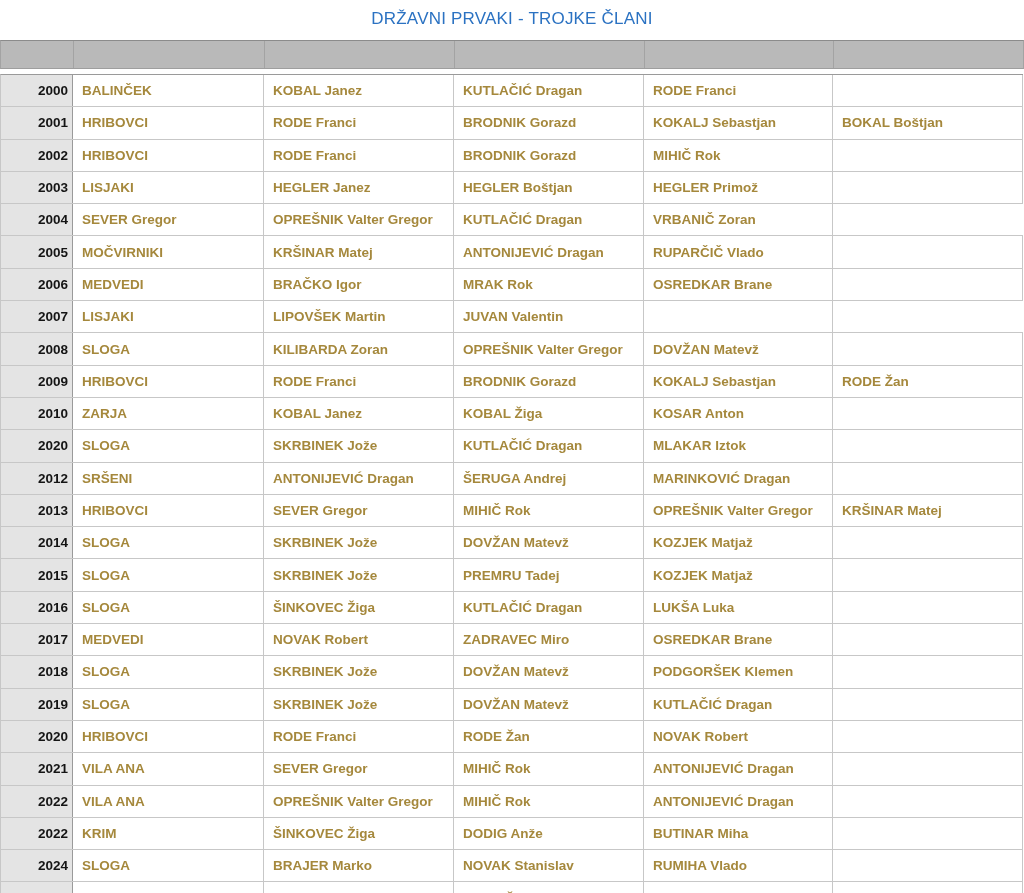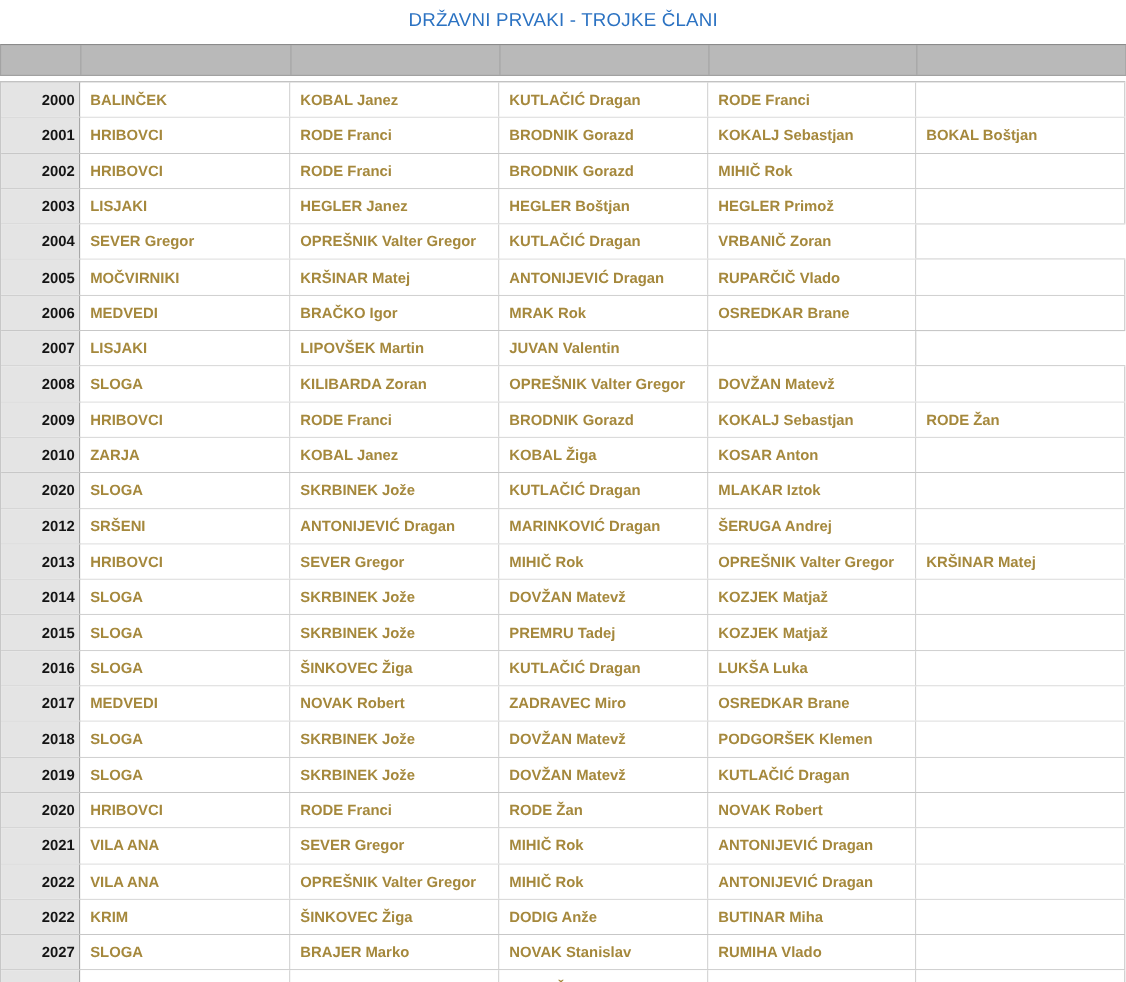--- a/index.html
+++ b/index.html
@@ -185,22 +185,22 @@
     <div class="cell data-cell">SLOGA</div>
     <div class="cell data-cell">SKRBINEK Jože</div>
     <div class="cell data-cell">KUTLAČIĆ Dragan</div>
     <div class="cell data-cell">MLAKAR Iztok</div>
     <div class="cell data-cell"></div>
   </div>
     <div class="table-row grid-cols">
     <div class="cell year-cell">2012</div>
     <div class="cell data-cell">SRŠENI</div>
     <div class="cell data-cell">ANTONIJEVIĆ Dragan</div>
+    <div class="cell data-cell">ŠERUGA Andrej</div>
     <div class="cell data-cell">MARINKOVIĆ Dragan</div>
-    <div class="cell data-cell">ŠERUGA Andrej</div>
     <div class="cell data-cell"></div>
   </div>
     <div class="table-row grid-cols">
     <div class="cell year-cell">2013</div>
     <div class="cell data-cell">HRIBOVCI</div>
     <div class="cell data-cell">SEVER Gregor</div>
     <div class="cell data-cell">MIHIČ Rok</div>
     <div class="cell data-cell">OPREŠNIK Valter Gregor</div>
     <div class="cell data-cell">KRŠINAR Matej</div>
   </div>
@@ -278,21 +278,21 @@
   </div>
     <div class="table-row grid-cols">
     <div class="cell year-cell">2022</div>
     <div class="cell data-cell">KRIM</div>
     <div class="cell data-cell">ŠINKOVEC Žiga</div>
     <div class="cell data-cell">DODIG Anže</div>
     <div class="cell data-cell">BUTINAR Miha</div>
     <div class="cell data-cell"></div>
   </div>
     <div class="table-row grid-cols">
-    <div class="cell year-cell">2027</div>
+    <div class="cell year-cell">2024</div>
     <div class="cell data-cell">SLOGA</div>
     <div class="cell data-cell">BRAJER Marko</div>
     <div class="cell data-cell">NOVAK Stanislav</div>
     <div class="cell data-cell">RUMIHA Vlado</div>
     <div class="cell data-cell"></div>
   </div>
     <div class="table-row grid-cols">
     <div class="cell year-cell">2025</div>
     <div class="cell data-cell">HRIBOVCI</div>
     <div class="cell data-cell">RODE Franci</div>

